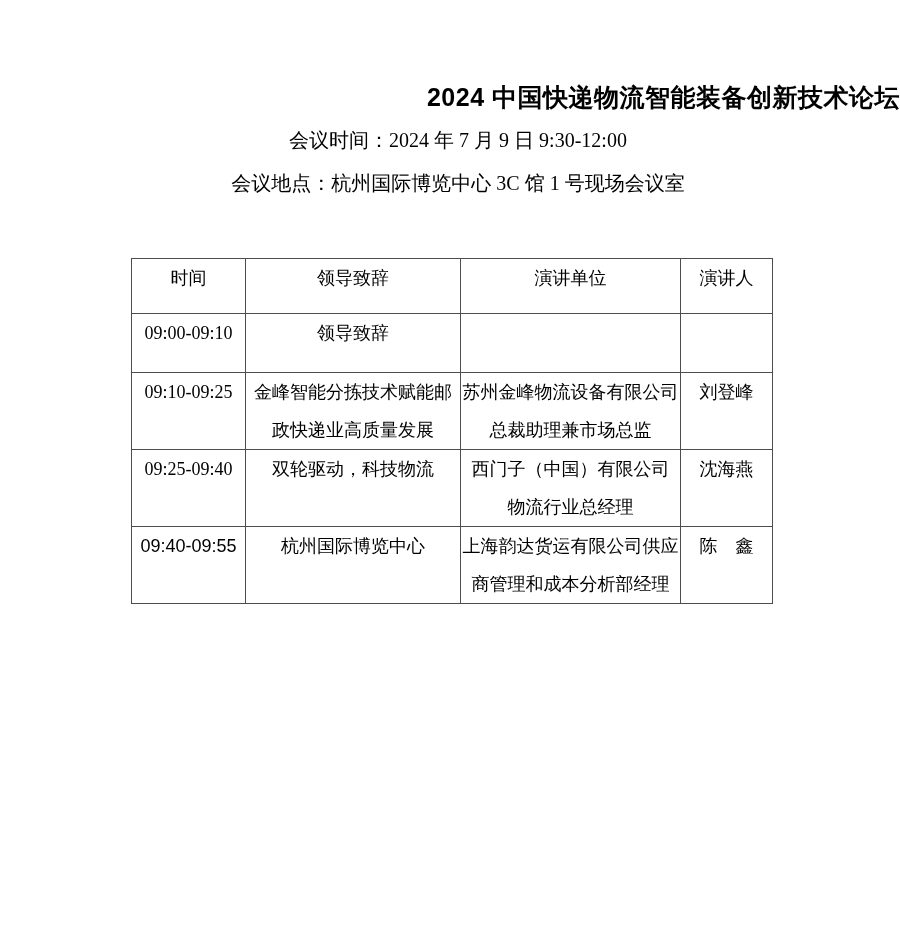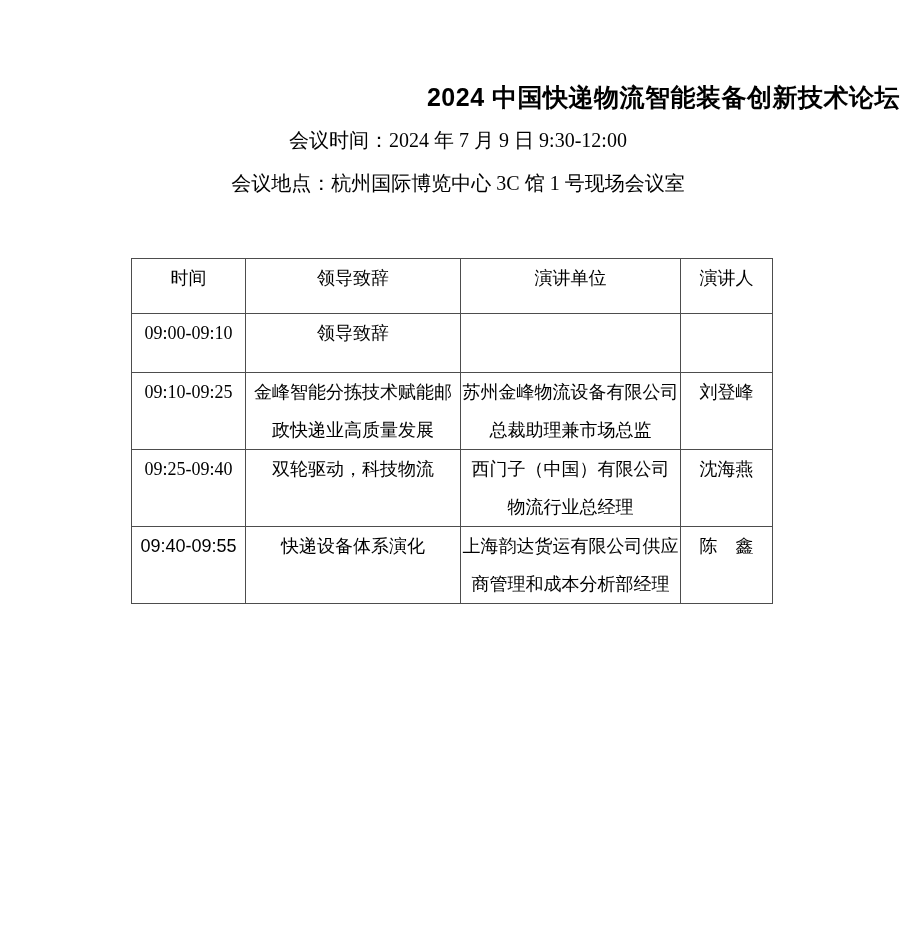--- a/index.html
+++ b/index.html
@@ -119,21 +119,21 @@
       <tr class="r3">
         <td class="time-serif">09:25-09:40</td>
         <td class="c-md">双轮驱动，科技物流</td>
         <td>西门子（中国）有限公司
 物流行业总经理</td>
         <td>沈海燕</td>
       </tr>
 
       <tr class="r4">
         <td class="time-sans">09:40-09:55</td>
-        <td class="c-md">快递设备体系演化</td>
+        <td class="c-md">杭州国际博览中心</td>
         <td>上海韵达货运有限公司供应
 商管理和成本分析部经理</td>
         <td>陈　鑫</td>
       </tr>
 
 
 
     </tbody>
   </table>
 

